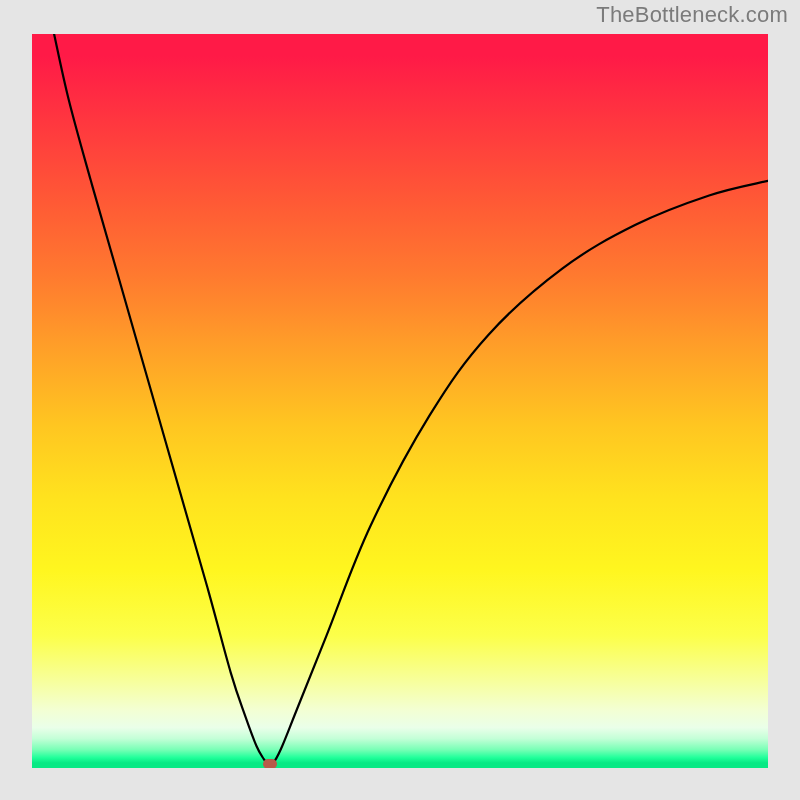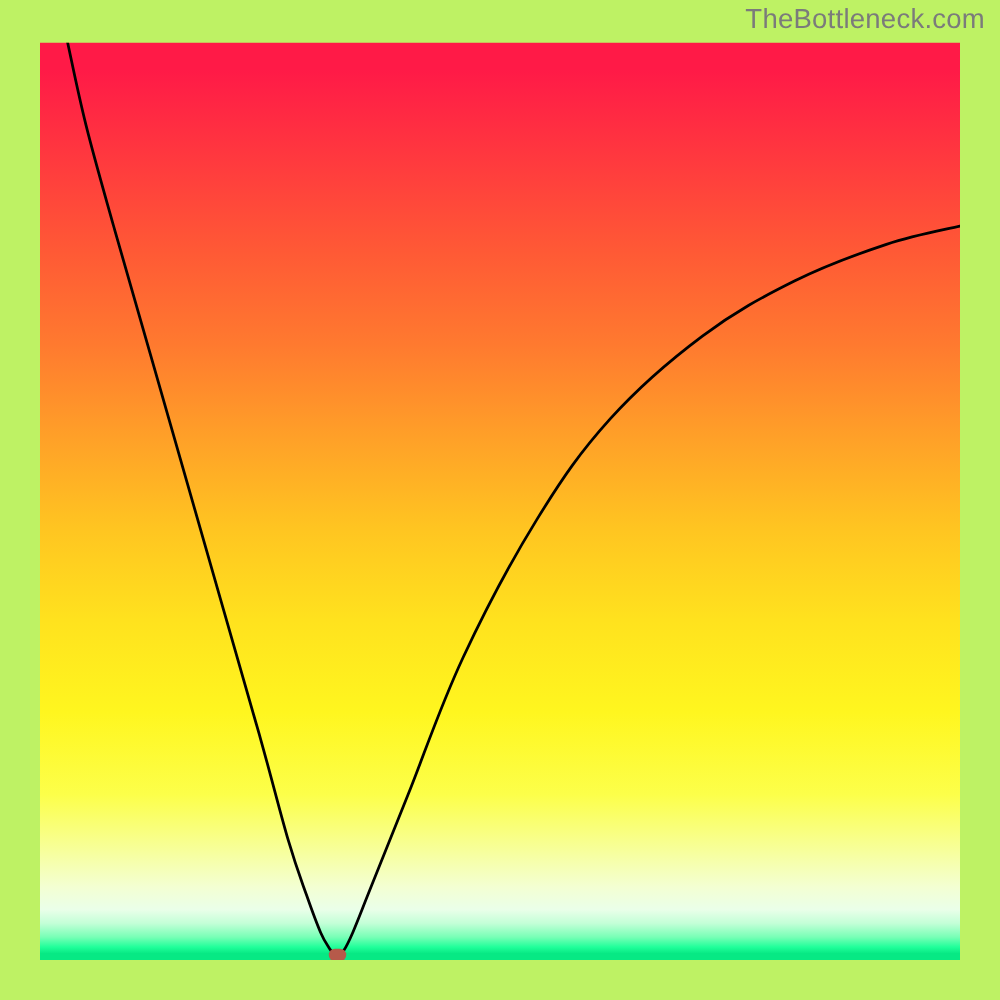--- a/index.html
+++ b/index.html
@@ -10,21 +10,21 @@
     background: #000;
     font-family: Arial, Helvetica, sans-serif;
     overflow: hidden;
   }
   .frame {
     position: absolute;
     left: 0;
     top: 0;
     width: 800px;
     height: 800px;
-    background: #bef264;
+    background: #e5e5e5;
   }
   .attribution {
     position: absolute;
     top: 2px;
     right: 12px;
     color: #7b7b7b;
     font-size: 22px;
     letter-spacing: 0.2px;
   }
   .plot-wrap {

